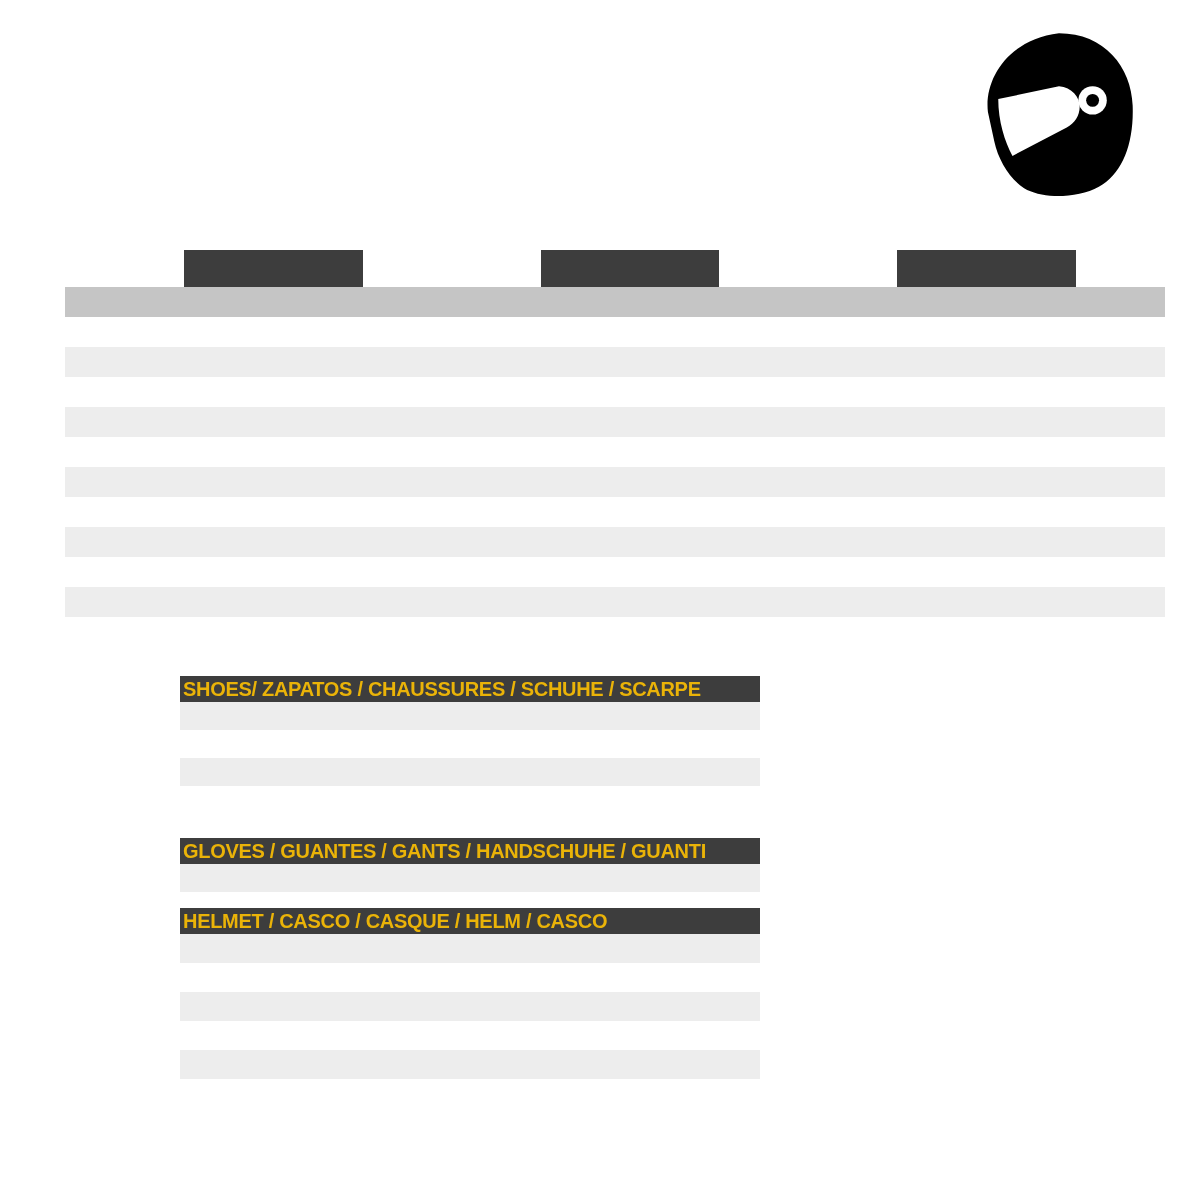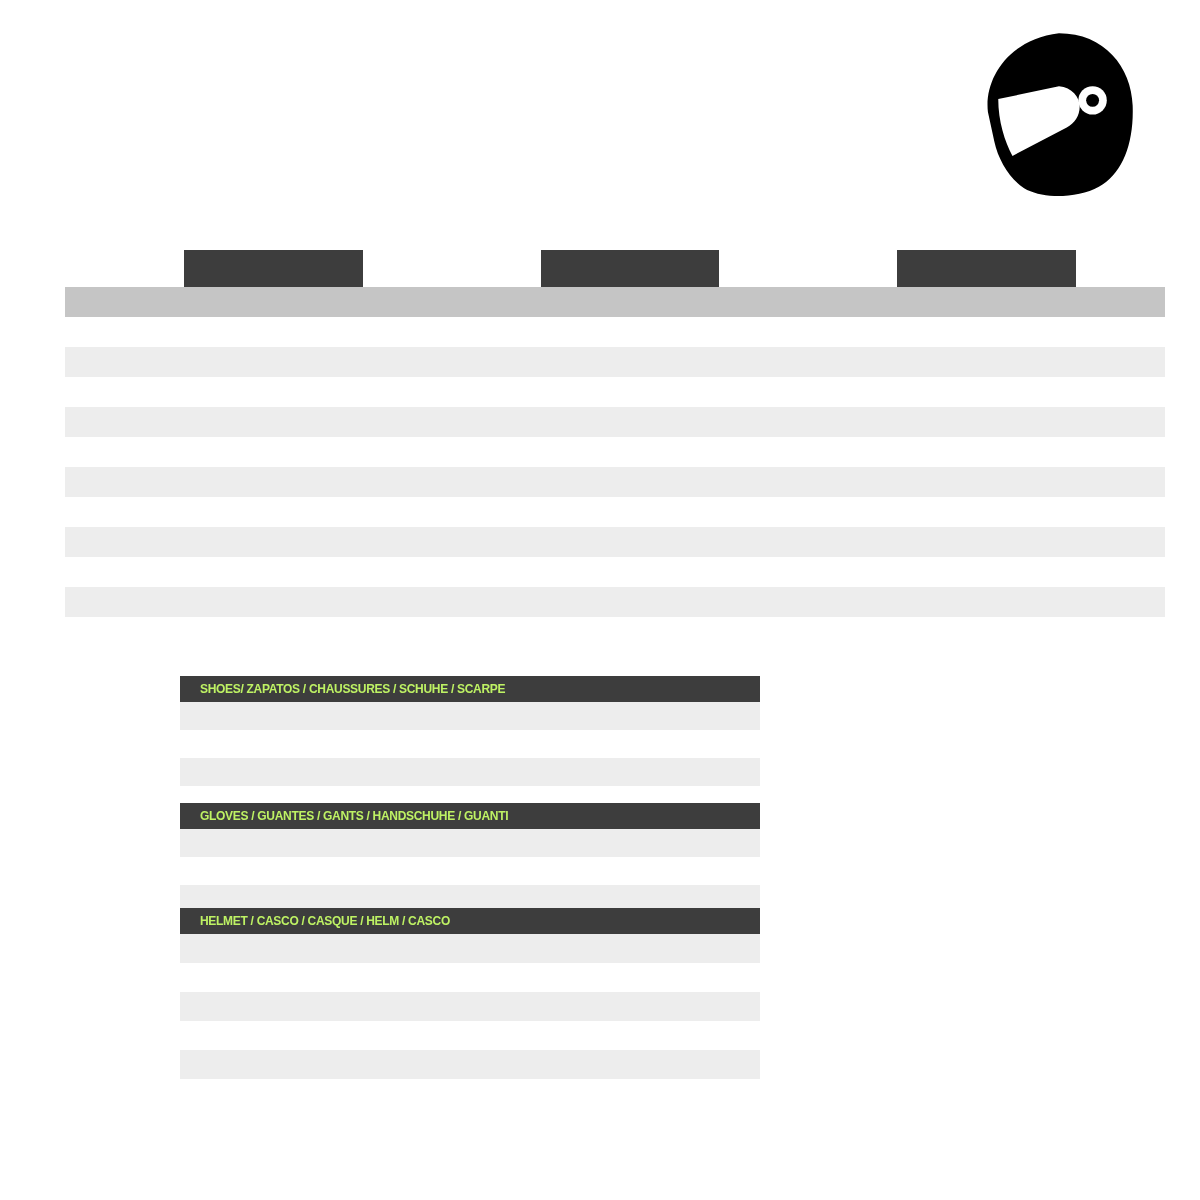--- a/index.html
+++ b/index.html
@@ -24,26 +24,26 @@
   .num-band{height:30px;background:#c5c5c5;align-items:center;}
   .num{text-align:center;font-size:18px;color:#4d4d4d;letter-spacing:-0.5px;}
   .st-row{height:30px;align-items:center;}
   .st-row.alt{background:#ededed;}
   .st-label{padding-left:13px;font-size:17px;color:#111;}
   .st-cell{text-align:center;font-size:17px;color:#4a4a4a;letter-spacing:-0.5px;}
 
   
   .btable{position:absolute;left:65px;}
   #shoes-table{top:676px;}
-  #gloves-table{top:803px;}
+  #gloves-table{top:838px;}
   #helmet-table{top:908px;}
   .brow{display:flex;}
   .blabel{width:115px;display:flex;align-items:center;font-size:17px;color:#111;letter-spacing:-0.5px;}
-  .bbar{width:580px;height:26px;background:#3d3d3d;color:#bef264;display:flex;align-items:center;
-        padding-left:20px;font-size:12px;letter-spacing:-0.3px;box-sizing:border-box;}
+  .bbar{width:580px;height:26px;background:#3d3d3d;color:#eab308;display:flex;align-items:center;
+        padding-left:3px;font-size:20px;letter-spacing:-0.3px;box-sizing:border-box;}
   .bvals{width:580px;display:grid;align-items:center;height:28px;box-sizing:border-box;}
   .bvals.alt{background:#ededed;}
   .hrow .bvals{height:29px;}
   .cols15{grid-template-columns:repeat(15,1fr);}
   .cols6{grid-template-columns:repeat(6,75px) 1fr;}
   .colsH{grid-template-columns:60px repeat(6,70px) 1fr;}
   .bcell{text-align:center;font-size:17px;color:#4a4a4a;letter-spacing:-0.5px;white-space:nowrap;}
   .bcell.size-hd{color:#4a4a4a;}
 
   

